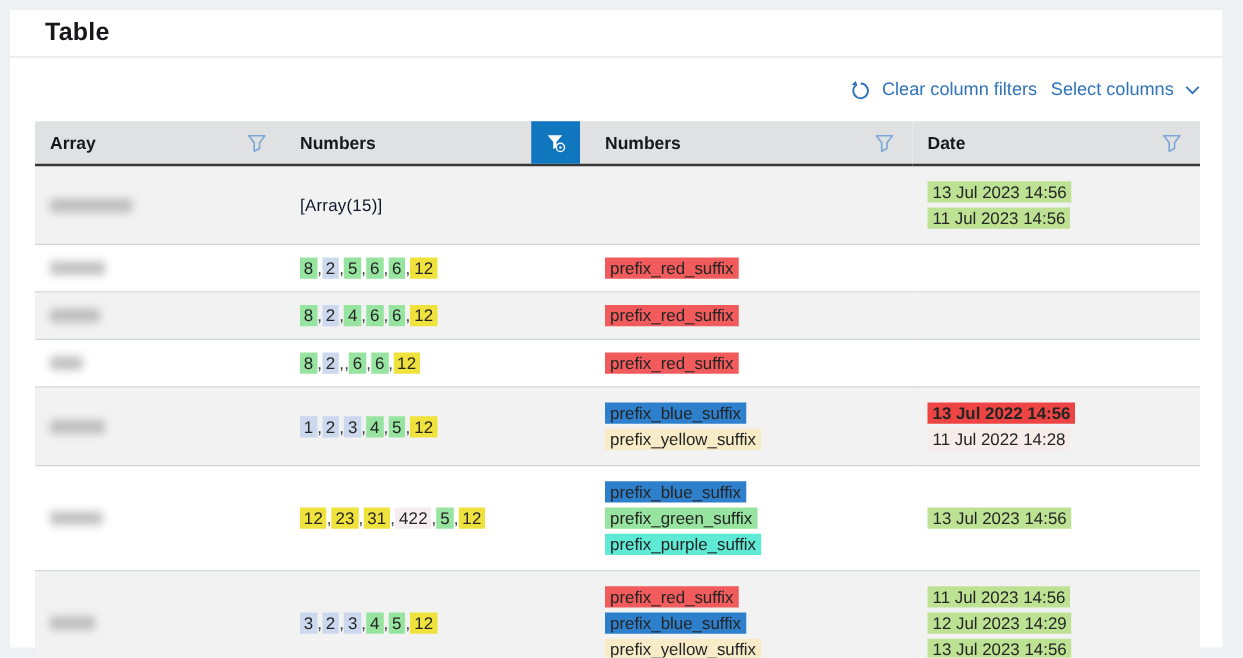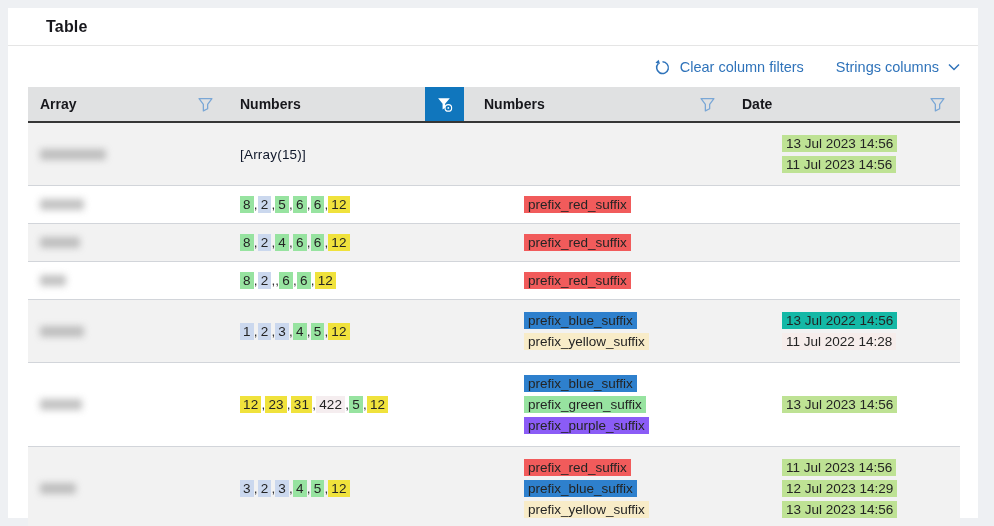--- a/index.html
+++ b/index.html
@@ -11,26 +11,26 @@
   }
   .card{
     position:absolute;left:8px;top:8px;width:970px;height:510px;
     background:#ffffff;box-sizing:border-box;
   }
   .card-header{
     height:38px;display:flex;align-items:center;
     padding:0 22px;border-bottom:1px solid #e5e5e5;box-sizing:border-box;
   }
   .card-header h1{
-    margin:16px;font-size:16px;font-weight:700;color:#17171c;letter-spacing:.2px;
+    margin:6px;font-size:20px;font-weight:700;color:#17171c;letter-spacing:.2px;
   }
   .card-body{padding:0 20px;box-sizing:border-box;}
   .toolbar{
-    width:932px;height:40px;display:flex;align-items:center;
-    justify-content:flex-end;gap:32px;margin-top:1px;
+    width:932px;height:50px;display:flex;align-items:center;
+    justify-content:flex-end;gap:11px;margin-top:1px;
   }
   .link-btn{
     display:inline-flex;align-items:center;gap:9px;
     background:none;border:none;padding:0;cursor:pointer;
     color:#2f73ba;font-size:14.5px;font-family:inherit;
   }
   .link-btn svg{display:block;}
   table{
     width:932px;border-collapse:collapse;table-layout:fixed;
     font-size:13.5px;color:#353535;
@@ -56,21 +56,21 @@
   tbody tr:nth-child(odd){background:#f2f2f2;}
   tbody tr:nth-child(even){background:#ffffff;}
   tr.tall td{padding-top:10px;padding-bottom:10px;}
   .redacted{
     height:11px;background:#a8a8a8;border-radius:2px;
     filter:blur(3.5px);opacity:.7;margin:4px 0;
   }
   .array-link{color:#0f172a;cursor:pointer;}
   .hl{padding:1px 3px;color:#242424;}
   .line{line-height:21px;white-space:nowrap;}
-  .line .hl{padding:1px 4px;margin-left:40px;}
+  .line .hl{padding:1px 4px;}
   .numbers-cell{white-space:nowrap;letter-spacing:.2px;}
 </style>
 </head>
 <body>
 
 <div class="card">
   <div class="card-header">
     <h1>Table</h1>
   </div>
   <div class="card-body">
@@ -78,21 +78,21 @@
       <button class="link-btn">
         <span>
           <svg width="17" height="17" viewBox="0 0 18 18">
             <path d="M9 3 A 6.2 6.2 0 1 1 4.62 4.82" fill="none" stroke="#2f73ba" stroke-width="1.6"></path>
             <polygon points="4.9,0.9 6.4,5.2 1.5,4.1" fill="#2f73ba"></polygon>
           </svg>
         </span>
         <span>Clear column filters</span>
       </button>
       <button class="link-btn">
-        <span>Strings columns</span>
+        <span>Select columns</span>
         <span>
           <svg width="12" height="8" viewBox="0 0 12 8">
             <polyline points="1,1.5 6,6.5 11,1.5" fill="none" stroke="#2f73ba" stroke-width="1.5"></polyline>
           </svg>
         </span>
       </button>
     </div>
     <table>
       <colgroup>
         <col style="width:200px">
@@ -191,33 +191,33 @@
           <tr class="tall">
             <td>
               <div class="redacted" style="width: 44px;"></div>
             </td>
             <td class="numbers-cell"><span class="hl" style="background: rgb(203, 216, 238);">1</span>,<span class="hl" style="background: rgb(203, 216, 238);">2</span>,<span class="hl" style="background: rgb(203, 216, 238);">3</span>,<span class="hl" style="background: rgb(151, 227, 160);">4</span>,<span class="hl" style="background: rgb(151, 227, 160);">5</span>,<span class="hl" style="background: rgb(240, 226, 60);">12</span></td>
             <td>
               <div class="line"><span class="hl" style="background: rgb(46, 128, 205);">prefix_blue_suffix</span></div>
               <div class="line"><span class="hl" style="background: rgb(248, 236, 200);">prefix_yellow_suffix</span></div>
             </td>
             <td>
-              <div class="line"><span class="hl" style="background: #14b8a6;">13 Jul 2022 14:56</span></div>
+              <div class="line"><span class="hl" style="background: #ef4444; font-weight: bold;">13 Jul 2022 14:56</span></div>
               <div class="line"><span class="hl" style="background: rgb(246, 237, 235);">11 Jul 2022 14:28</span></div>
             </td>
           </tr>
           <tr class="tall">
             <td>
               <div class="redacted" style="width: 42px;"></div>
             </td>
             <td class="numbers-cell"><span class="hl" style="background: rgb(240, 226, 60);">12</span>,<span class="hl" style="background: rgb(240, 226, 60);">23</span>,<span class="hl" style="background: rgb(240, 226, 60);">31</span>,<span class="hl" style="background: rgb(245, 237, 239);">422</span>,<span class="hl" style="background: rgb(151, 227, 160);">5</span>,<span class="hl" style="background: rgb(240, 226, 60);">12</span></td>
             <td>
               <div class="line"><span class="hl" style="background: rgb(46, 128, 205);">prefix_blue_suffix</span></div>
               <div class="line"><span class="hl" style="background: rgb(151, 227, 160);">prefix_green_suffix</span></div>
-              <div class="line"><span class="hl" style="background: #8b5cf6;">prefix_purple_suffix</span></div>
+              <div class="line"><span class="hl" style="background: #5eead4;">prefix_purple_suffix</span></div>
             </td>
             <td>
               <div class="line"><span class="hl" style="background: rgb(190, 226, 148);">13 Jul 2023 14:56</span></div>
             </td>
           </tr>
           <tr class="tall">
             <td>
               <div class="redacted" style="width: 36px;"></div>
             </td>
             <td class="numbers-cell"><span class="hl" style="background: rgb(203, 216, 238);">3</span>,<span class="hl" style="background: rgb(203, 216, 238);">2</span>,<span class="hl" style="background: rgb(203, 216, 238);">3</span>,<span class="hl" style="background: rgb(151, 227, 160);">4</span>,<span class="hl" style="background: rgb(151, 227, 160);">5</span>,<span class="hl" style="background: rgb(240, 226, 60);">12</span></td>

